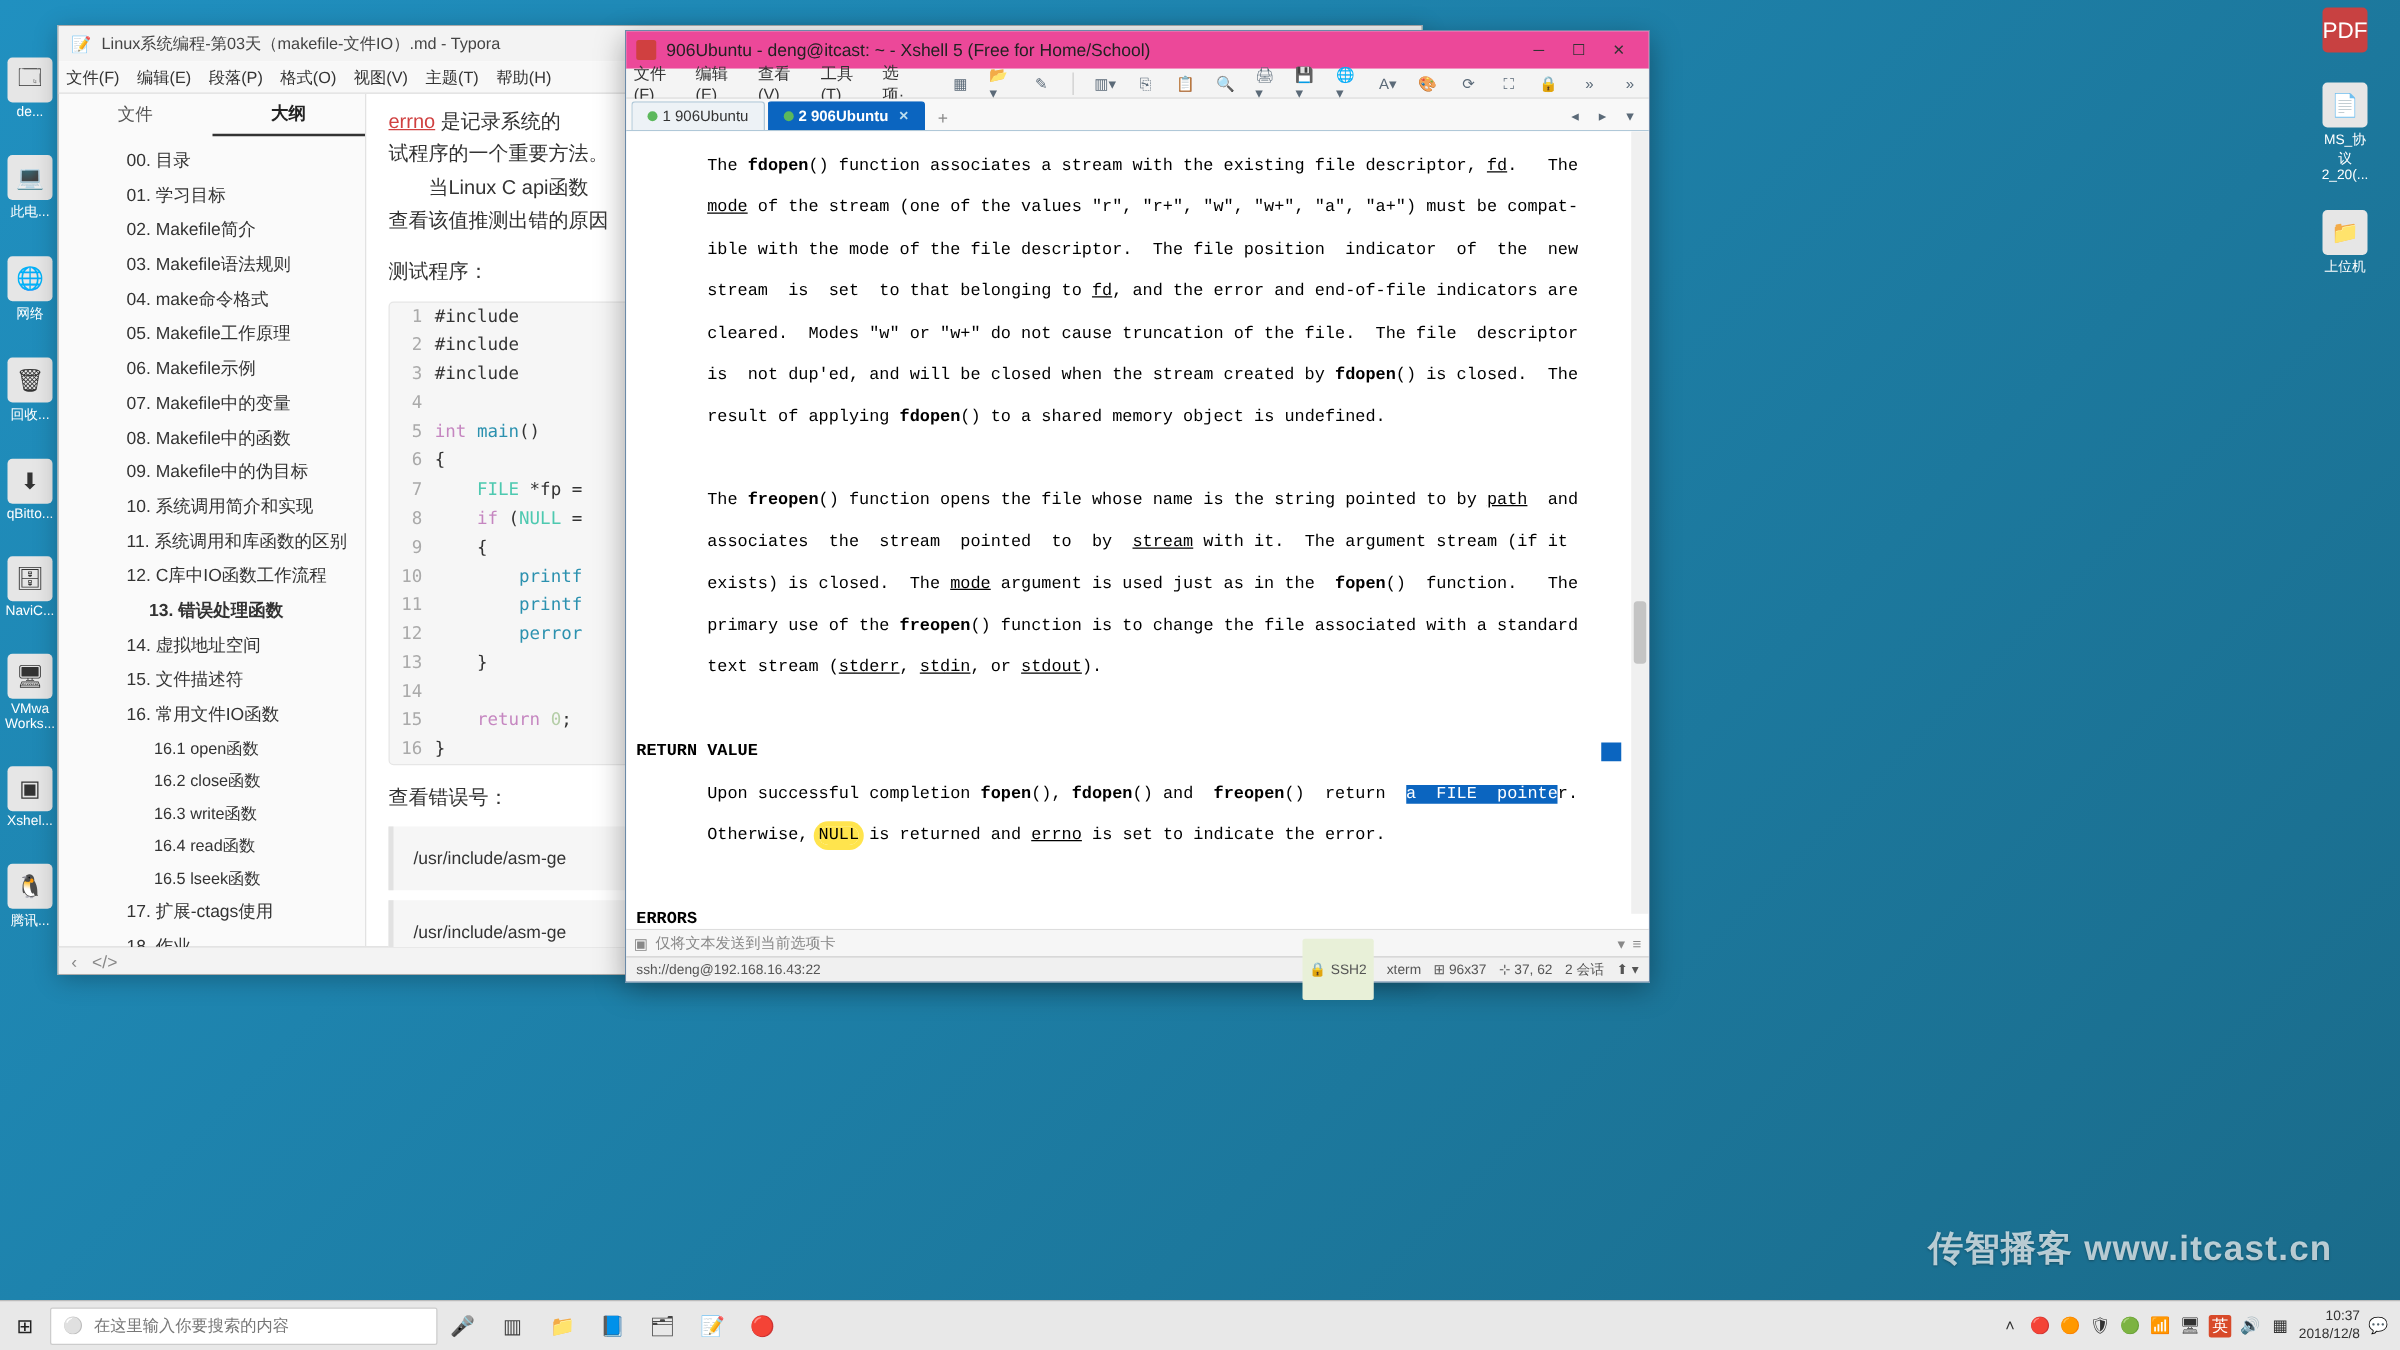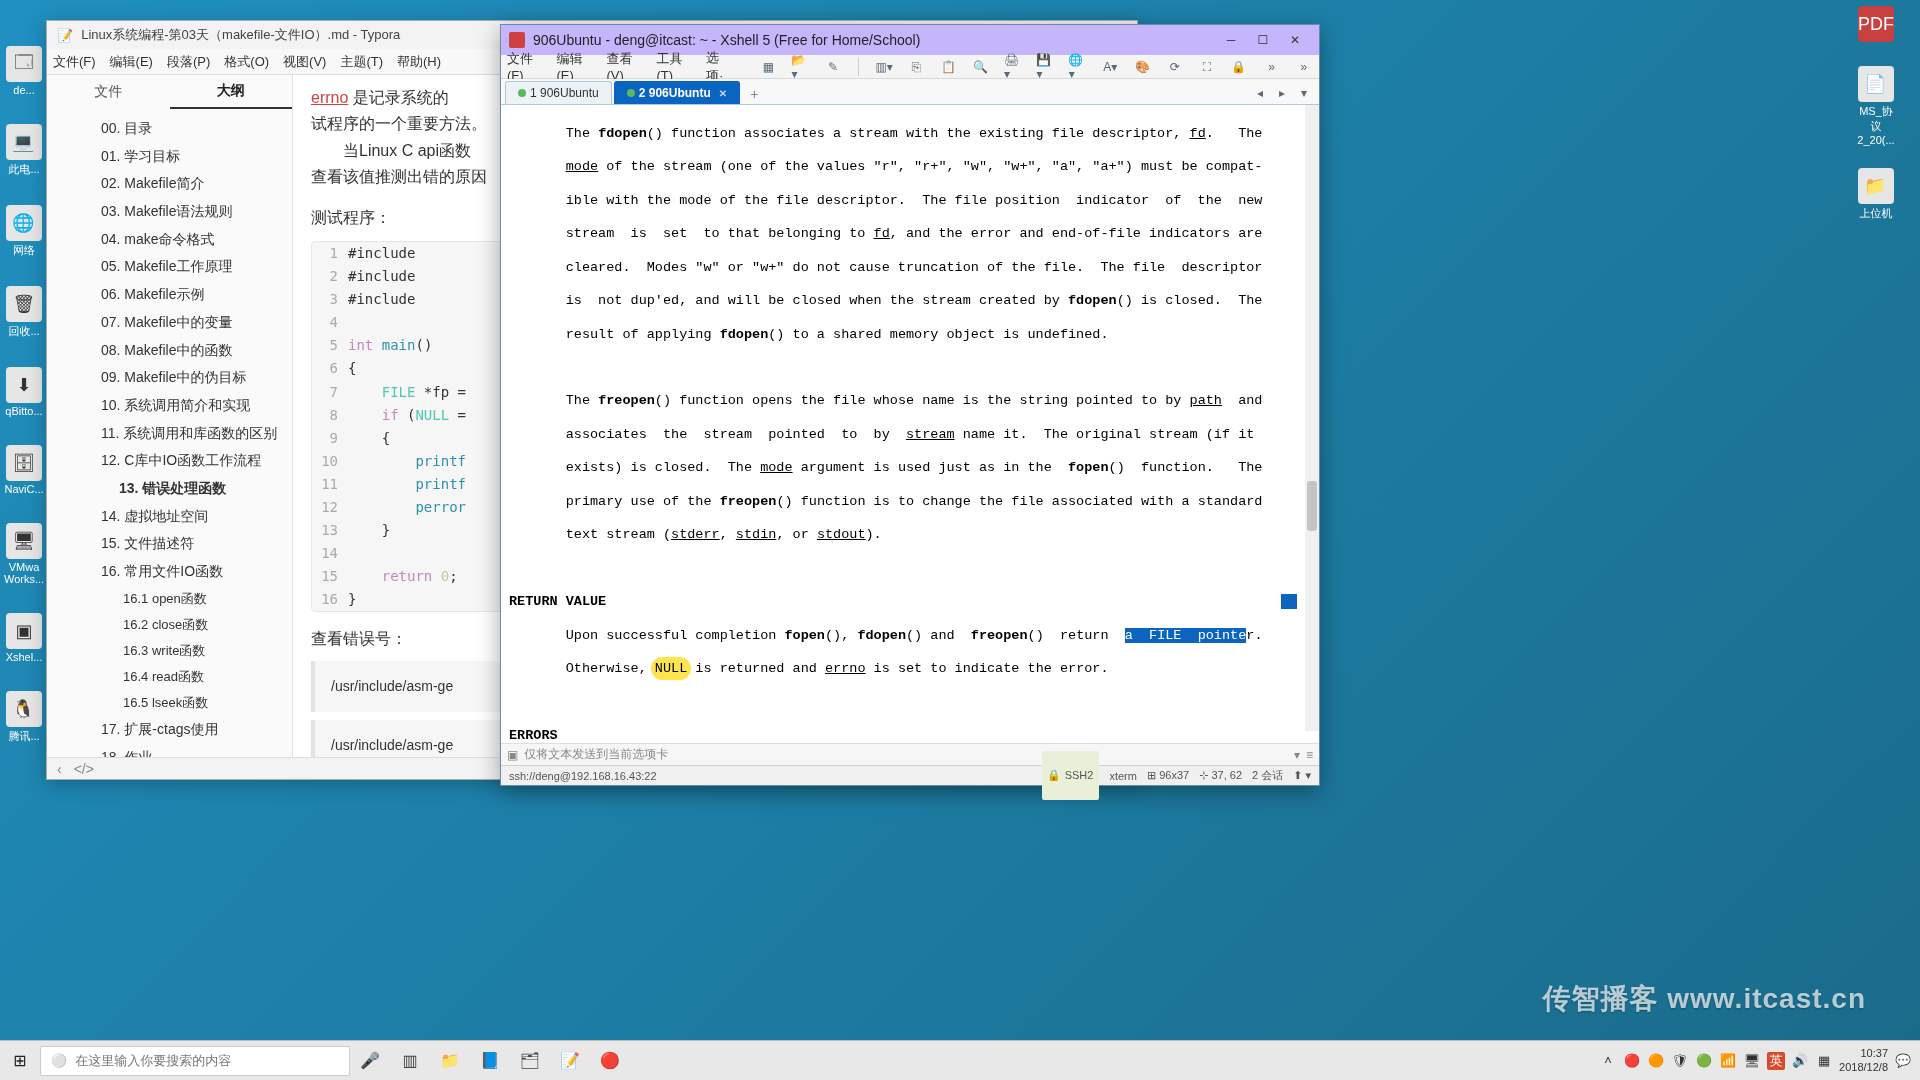--- a/index.html
+++ b/index.html
@@ -36,21 +36,21 @@
 .codebox .ct { flex: 1; white-space: pre; color: #333; }
 .kw-pre { color: #c586c0; }
 .kw-type { color: #4ec9b0; }
 .kw-fn { color: #2b91af; }
 .kw-num { color: #b5cea8; }
 .quoteblock { background: #f6f6f6; border-left: 4px solid #e2e2e2; padding: 14px 16px; margin: 8px 0; font-size: 14px; color: #333; }
 .ty-bottom { height: 22px; background: #f3f3f3; border-top: 1px solid #ddd; display: flex; align-items: center; padding: 0 10px; gap: 12px; color: #888; font-size: 14px; }
 
 
 .xshell { position: absolute; left: 500px; top: 24px; width: 820px; height: 762px; background: #fff; border: 1px solid #6b8aa8; box-shadow: 0 6px 22px rgba(0,0,0,0.35); display: flex; flex-direction: column; }
-.xs-title { height: 30px; background: #c4b5fd; display: flex; align-items: center; padding: 4px 8px; font-size: 14px; color: #222; }
+.xs-title { height: 30px; background: #ec4899; display: flex; align-items: center; padding: 4px 8px; font-size: 14px; color: #222; }
 .xs-title .ico { width: 16px; height: 16px; background: #d04040; border-radius: 2px; margin-right: 8px; }
 .xs-title .spacer { flex: 1; }
 .xs-title .wbtn { width: 32px; height: 20px; display: flex; align-items: center; justify-content: center; font-size: 12px; color: #333; cursor: pointer; }
 .xs-title .wbtn.close { color: #333; }
 .xs-menu { height: 24px; background: #f4f4f4; display: flex; align-items: center; padding: 0 6px; gap: 14px; font-size: 13px; color: #333; border-bottom: 1px solid #d8d8d8; }
 .tb { width: 22px; height: 22px; display: flex; align-items: center; justify-content: center; color: #5b6a78; font-size: 12px; cursor: pointer; border-radius: 2px; }
 .tsep { width: 1px; height: 18px; background: #ccc; margin: 0 2px; }
 .xs-tabs { height: 26px; background: #f8f8f8; display: flex; align-items: flex-end; padding: 0 4px; border-bottom: 1px solid #b0c8d8; }
 .xs-tab { padding: 4px 12px; font-size: 12px; border: 1px solid #b0c8d8; border-bottom: none; border-radius: 3px 3px 0 0; background: #edf2f6; color: #333; margin-right: 2px; cursor: pointer; display: flex; align-items: center; gap: 4px; }
 .xs-tab.active { background: #0b65c0; color: #fff; border-color: #0b65c0; font-weight: 600; }
@@ -292,21 +292,21 @@
   <div class="term">
 <div><span>       The </span><span class="b">fdopen</span><span>() function associates a stream with the existing file descriptor, </span><span class="u">fd</span><span>.   The </span></div>
 <div>       <span class="u">mode</span><span> of the stream (one of the values "r", "r+", "w", "w+", "a", "a+") must be compat‐</span></div>
 <div>       ible with the mode of the file descriptor.  The file position  indicator  of  the  new</div>
 <div><span>       stream  is  set  to that belonging to </span><span class="u">fd</span><span>, and the error and end-of-file indicators are</span></div>
 <div>       cleared.  Modes "w" or "w+" do not cause truncation of the file.  The file  descriptor</div>
 <div><span>       is  not dup'ed, and will be closed when the stream created by </span><span class="b">fdopen</span><span>() is closed.  The</span></div>
 <div><span>       result of applying </span><span class="b">fdopen</span><span>() to a shared memory object is undefined.</span></div>
 <div>&nbsp;</div>
 <div><span>       The </span><span class="b">freopen</span><span>() function opens the file whose name is the string pointed to by </span><span class="u">path</span><span>  and</span></div>
-<div><span>       associates  the  stream  pointed  to  by  </span><span class="u">stream</span><span> name it.  The original stream (if it</span></div>
+<div><span>       associates  the  stream  pointed  to  by  </span><span class="u">stream</span><span> with it.  The argument stream (if it</span></div>
 <div><span>       exists) is closed.  The </span><span class="u">mode</span><span> argument is used just as in the  </span><span class="b">fopen</span><span>()  function.   The</span></div>
 <div><span>       primary use of the </span><span class="b">freopen</span><span>() function is to change the file associated with a standard</span></div>
 <div><span>       text stream (</span><span class="u">stderr</span><span>, </span><span class="u">stdin</span><span>, or </span><span class="u">stdout</span><span>).</span></div>
 <div>&nbsp;</div>
 <div><span class="b">RETURN VALUE</span><span style="float:right;margin-right:14px"><span class="sel">&nbsp;&nbsp;</span></span></div>
 <div><span>       Upon successful completion </span><span class="b">fopen</span><span>(), </span><span class="b">fdopen</span><span>() and  </span><span class="b">freopen</span><span>()  return  </span><span class="sel">a  FILE  pointe</span><span>r.</span></div>
 <div><span>       Otherwise, </span><span class="hl-y">NULL</span><span> is returned and </span><span class="u">errno</span><span> is set to indicate the error.</span></div>
 <div>&nbsp;</div>
 <div class="b">ERRORS</div>
 

